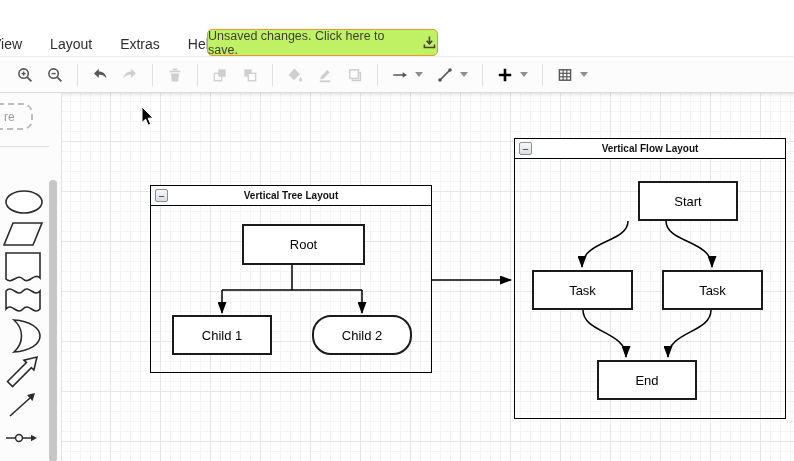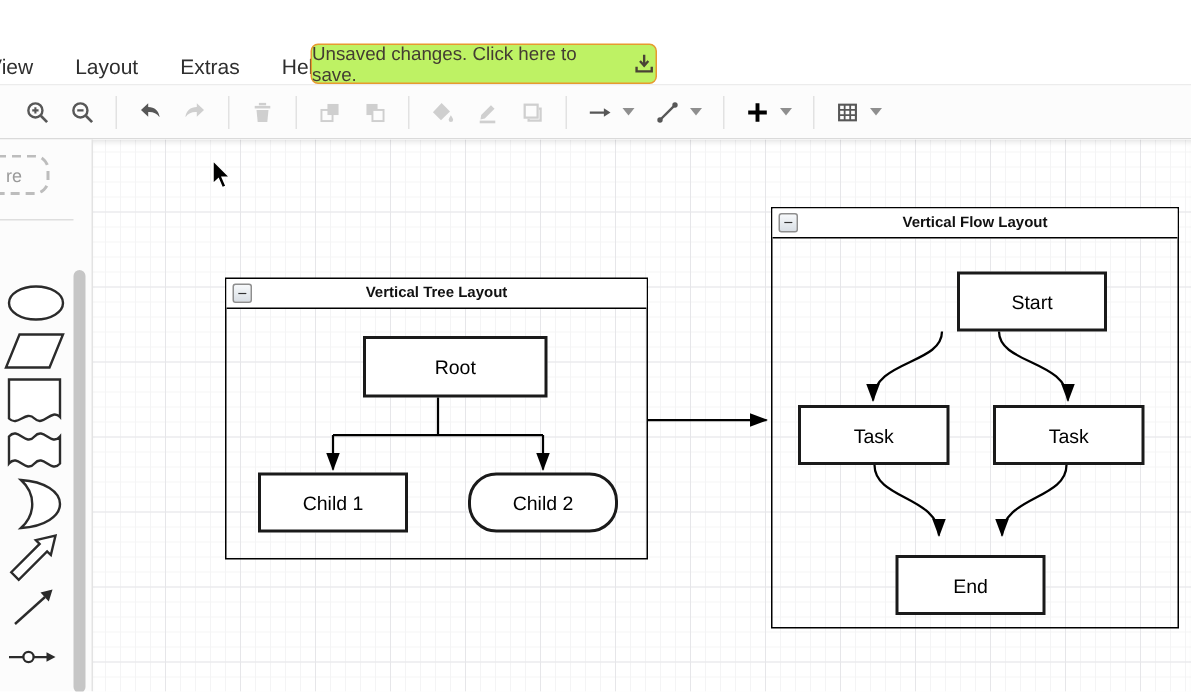--- a/index.html
+++ b/index.html
@@ -245,21 +245,21 @@
 
   <div class="dg-container" style="left:514px; top:138px; width:272px; height:281px;">
     <div class="dg-titlebar">
       <span class="collapse-btn">−</span>
       <span class="dg-title">Vertical Flow Layout</span>
     </div>
   </div>
   <div class="node" style="left:597px; top:181px; width:100px; height:40px;margin-left:41px;">Start</div>
   <div class="node" style="left:532px; top:270px; width:101px; height:40px;">Task</div>
   <div class="node" style="left:662px; top:270px; width:101px; height:40px;">Task</div>
-  <div class="node" style="left:597px; top:360px; width:100px; height:40px;margin-top:10px;">End</div>
+  <div class="node" style="left:597px; top:360px; width:100px; height:40px;">End</div>
 
   <svg class="edges" viewBox="0 0 794 461">
     <defs>
       <marker id="arrowhead" markerUnits="userSpaceOnUse" markerWidth="12" markerHeight="9" refX="11" refY="4.5" orient="auto">
         <path d="M0,0 L12,4.5 L0,9 Z" fill="#000"></path>
       </marker>
     </defs>
 
     <path d="M292,265 V290" fill="none" stroke="#000" stroke-width="1.5"></path>
     <path d="M222,290 H362" fill="none" stroke="#000" stroke-width="1.5"></path>

